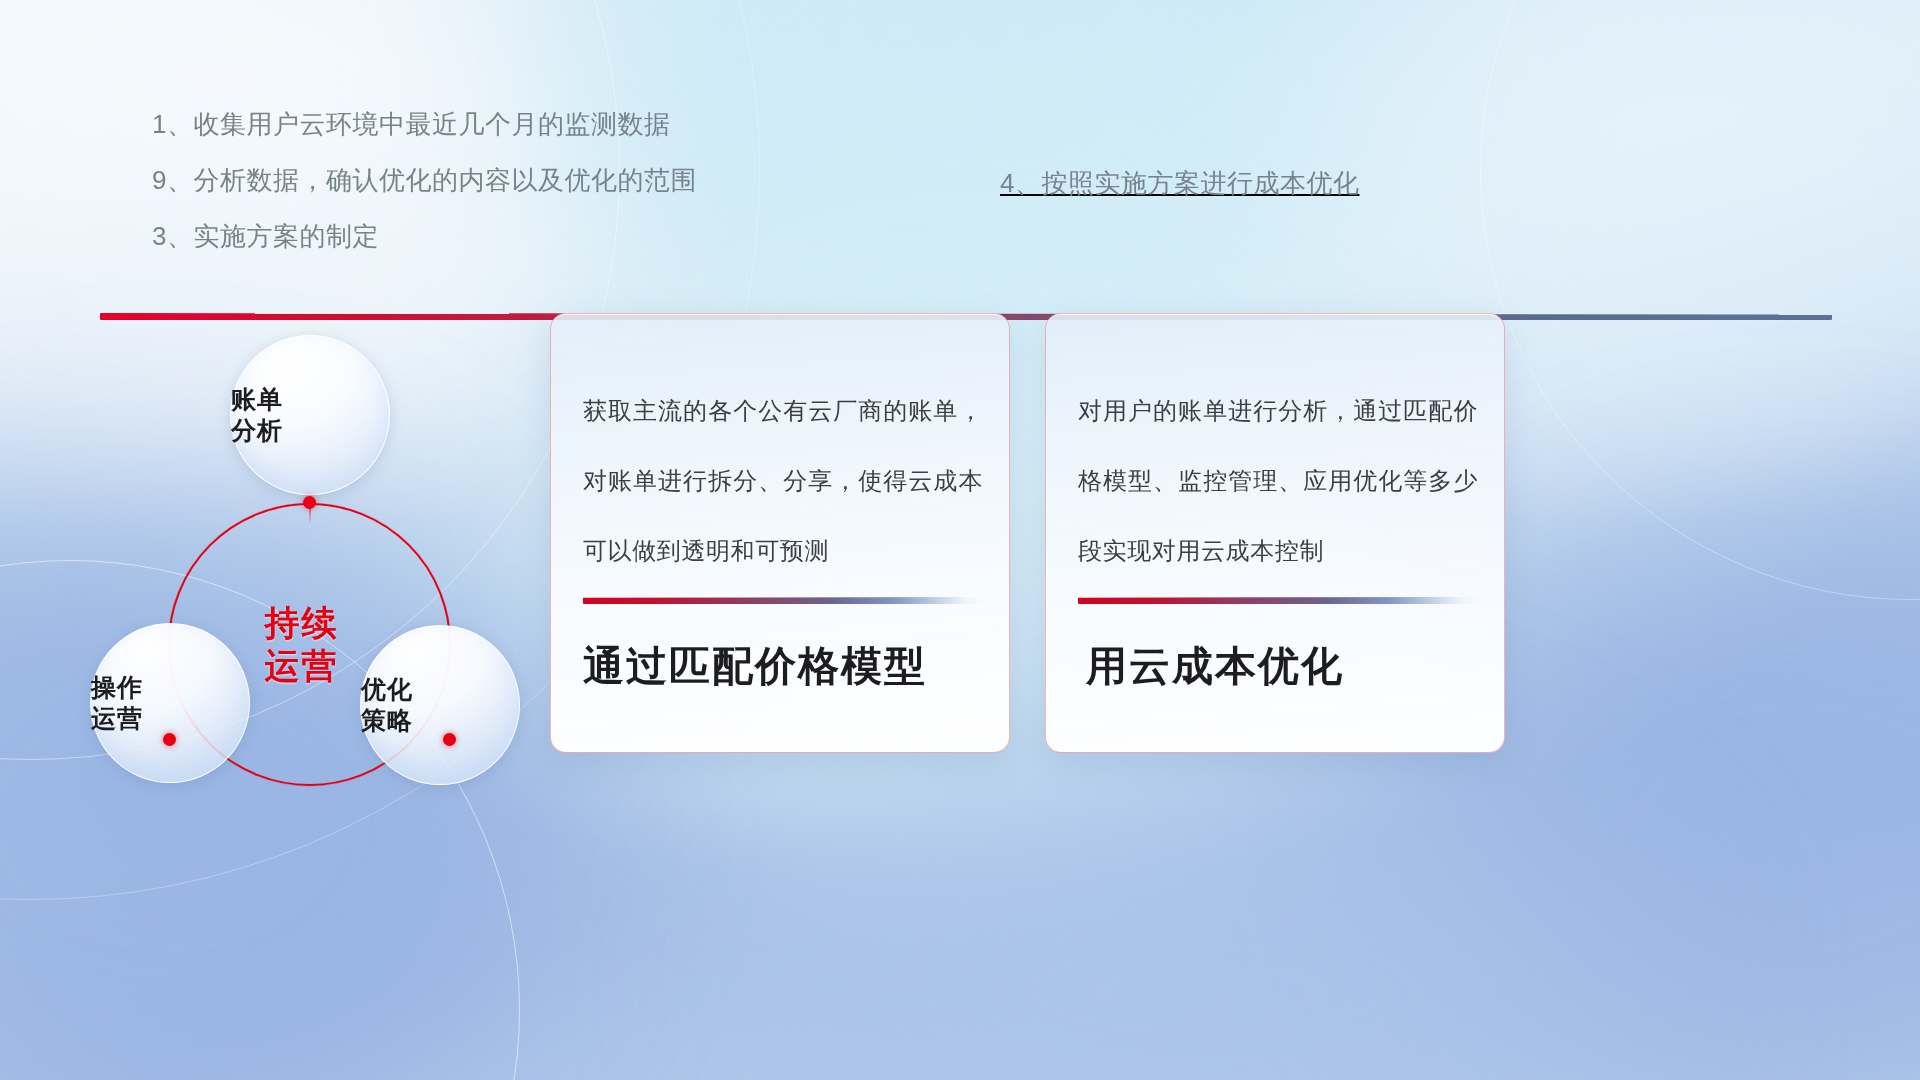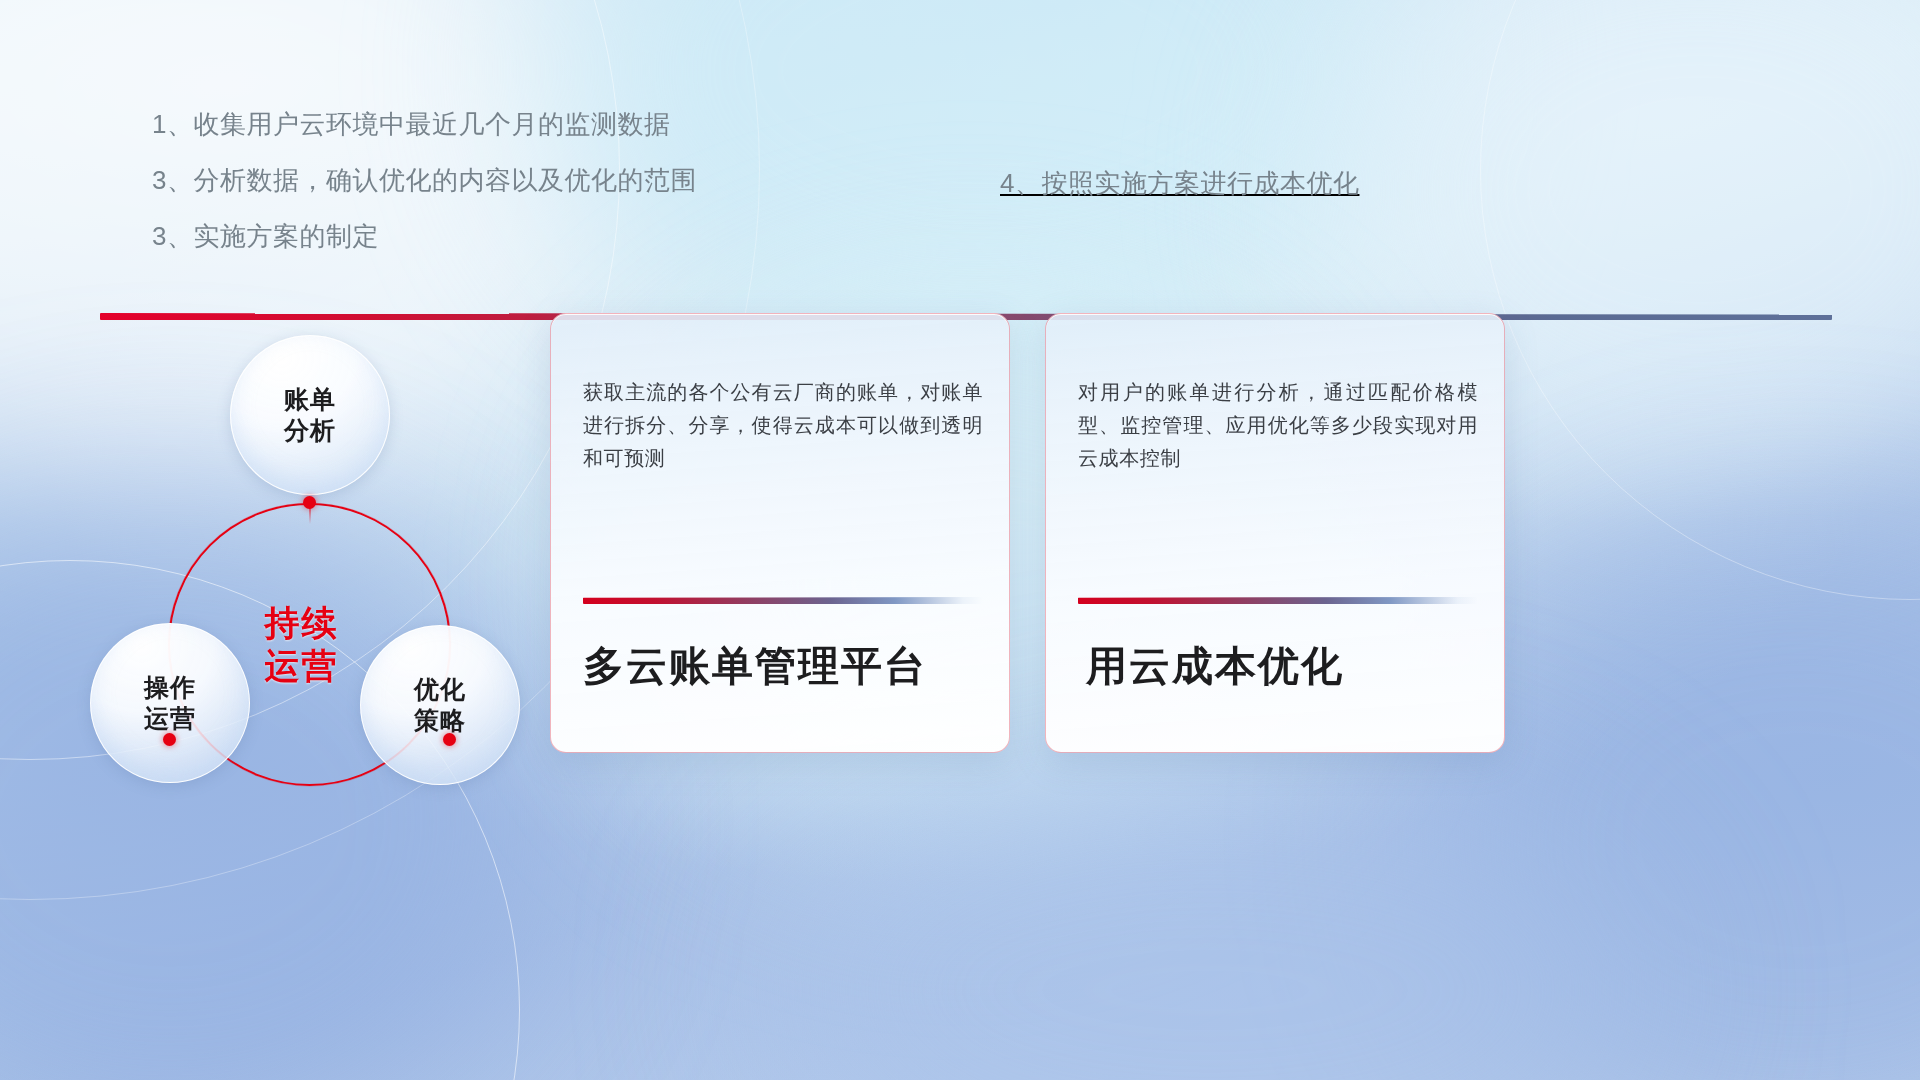--- a/index.html
+++ b/index.html
@@ -80,21 +80,21 @@
     border:2.4px solid #e60012;
     background:transparent;
     box-shadow:0 0 0 0.5px rgba(230,0,18,0.25);
   }
   
   .bubble {
     border:1.6px solid rgba(255,255,255,0.95);
     background:
       radial-gradient(120% 110% at 32% 14%, rgba(255,255,255,0.99) 0%, rgba(250,252,255,0.95) 38%, rgba(231,240,251,0.82) 68%, rgba(213,228,246,0.72) 100%);
     box-shadow:0 3px 14px rgba(90,120,165,0.22), inset 0 -10px 22px rgba(180,205,240,0.35);
-    display:flex; align-items:center; justify-content:center;
+    display:flex; align-items:center; justify-content:flex-start;
   }
   .bubble-top    { left:135px; top:-15px;  width:160px; height:160px; }
   .bubble-left   { left:-5px;  top:273px;  width:160px; height:160px; }
   .bubble-right  { left:265px; top:275px;  width:160px; height:160px; }
 
   .bubble-label {
     font-size:25px; font-weight:700; color:#1d1d1f;
     line-height:1.26; text-align:center; letter-spacing:1px;
     white-space:pre-line;
   }
@@ -127,21 +127,21 @@
     background:
       linear-gradient(176deg, rgba(226,238,249,0.90) 0%, rgba(238,245,252,0.92) 26%, rgba(249,252,255,0.96) 62%, rgba(255,255,255,0.98) 100%);
     box-shadow:0 10px 34px rgba(90,120,165,0.18), inset 0 1px 0 rgba(255,255,255,0.9);
     overflow:hidden;
   }
   #card-1 { left:550px;  top:313px; width:460px; height:440px; }
   #card-2 { left:1045px; top:313px; width:460px; height:440px; }
 
   .card-body {
     position:absolute; left:32px; top:62px; right:26px;
-    font-size:20px; line-height:33px; color:#3b3f45;
+    font-size:24px; line-height:70px; color:#3b3f45;
     letter-spacing:0.6px;
     text-align:justify; text-justify:inter-ideograph;
   }
   .card-divider {
     position:absolute; left:32px; top:283px; width:400px; height:7px;
     background:linear-gradient(90deg,#d4001e 0%, #c21030 18%, #8f3f63 42%, #6b6490 62%, #8098c4 78%, rgba(198,214,236,0.25) 95%, rgba(255,255,255,0) 100%);
     clip-path:polygon(0 10%, 100% 0, 100% 100%, 0 100%);
     border-radius:1px;
   }
   .card-title {
@@ -164,21 +164,21 @@
   <div class="bg-wash w6"></div>
   <div class="bg-wash w7"></div>
   <div class="bg-arc a1"></div>
   <div class="bg-arc a2"></div>
   <div class="bg-arc a3"></div>
   <div class="bg-arc a4"></div>
 
   <div id="top-list">
     <div class="list-col col-left">
       <div class="list-line">1、收集用户云环境中最近几个月的监测数据</div>
-      <div class="list-line">3、分析数据，确认优化的内容以及优化的范围</div>
+      <div class="list-line">9、分析数据，确认优化的内容以及优化的范围</div>
       <div class="list-line">3、实施方案的制定</div>
     </div>
     <div class="list-col col-right">
       <div class="list-line">4、按照实施方案进行成本优化</div>
     </div>
   </div>
 
   <div id="divider-main"></div>
 
   <div id="venn">
@@ -202,21 +202,21 @@
 
     <div class="node-tail tail-top"></div>
     <div class="node-dot dot-top"></div>
     <div class="node-dot dot-left"></div>
     <div class="node-dot dot-right"></div>
   </div>
 
   <div class="card" id="card-1">
     <div class="card-body">获取主流的各个公有云厂商的账单，对账单进行拆分、分享，使得云成本可以做到透明和可预测</div>
     <div class="card-divider"></div>
-    <div class="card-title">多云账单管理平台</div>
+    <div class="card-title">通过匹配价格模型</div>
   </div>
 
   <div class="card" id="card-2">
     <div class="card-body">对用户的账单进行分析，通过匹配价格模型、监控管理、应用优化等多少段实现对用云成本控制</div>
     <div class="card-divider"></div>
     <div class="card-title">用云成本优化</div>
   </div>
 
 </div>
 

